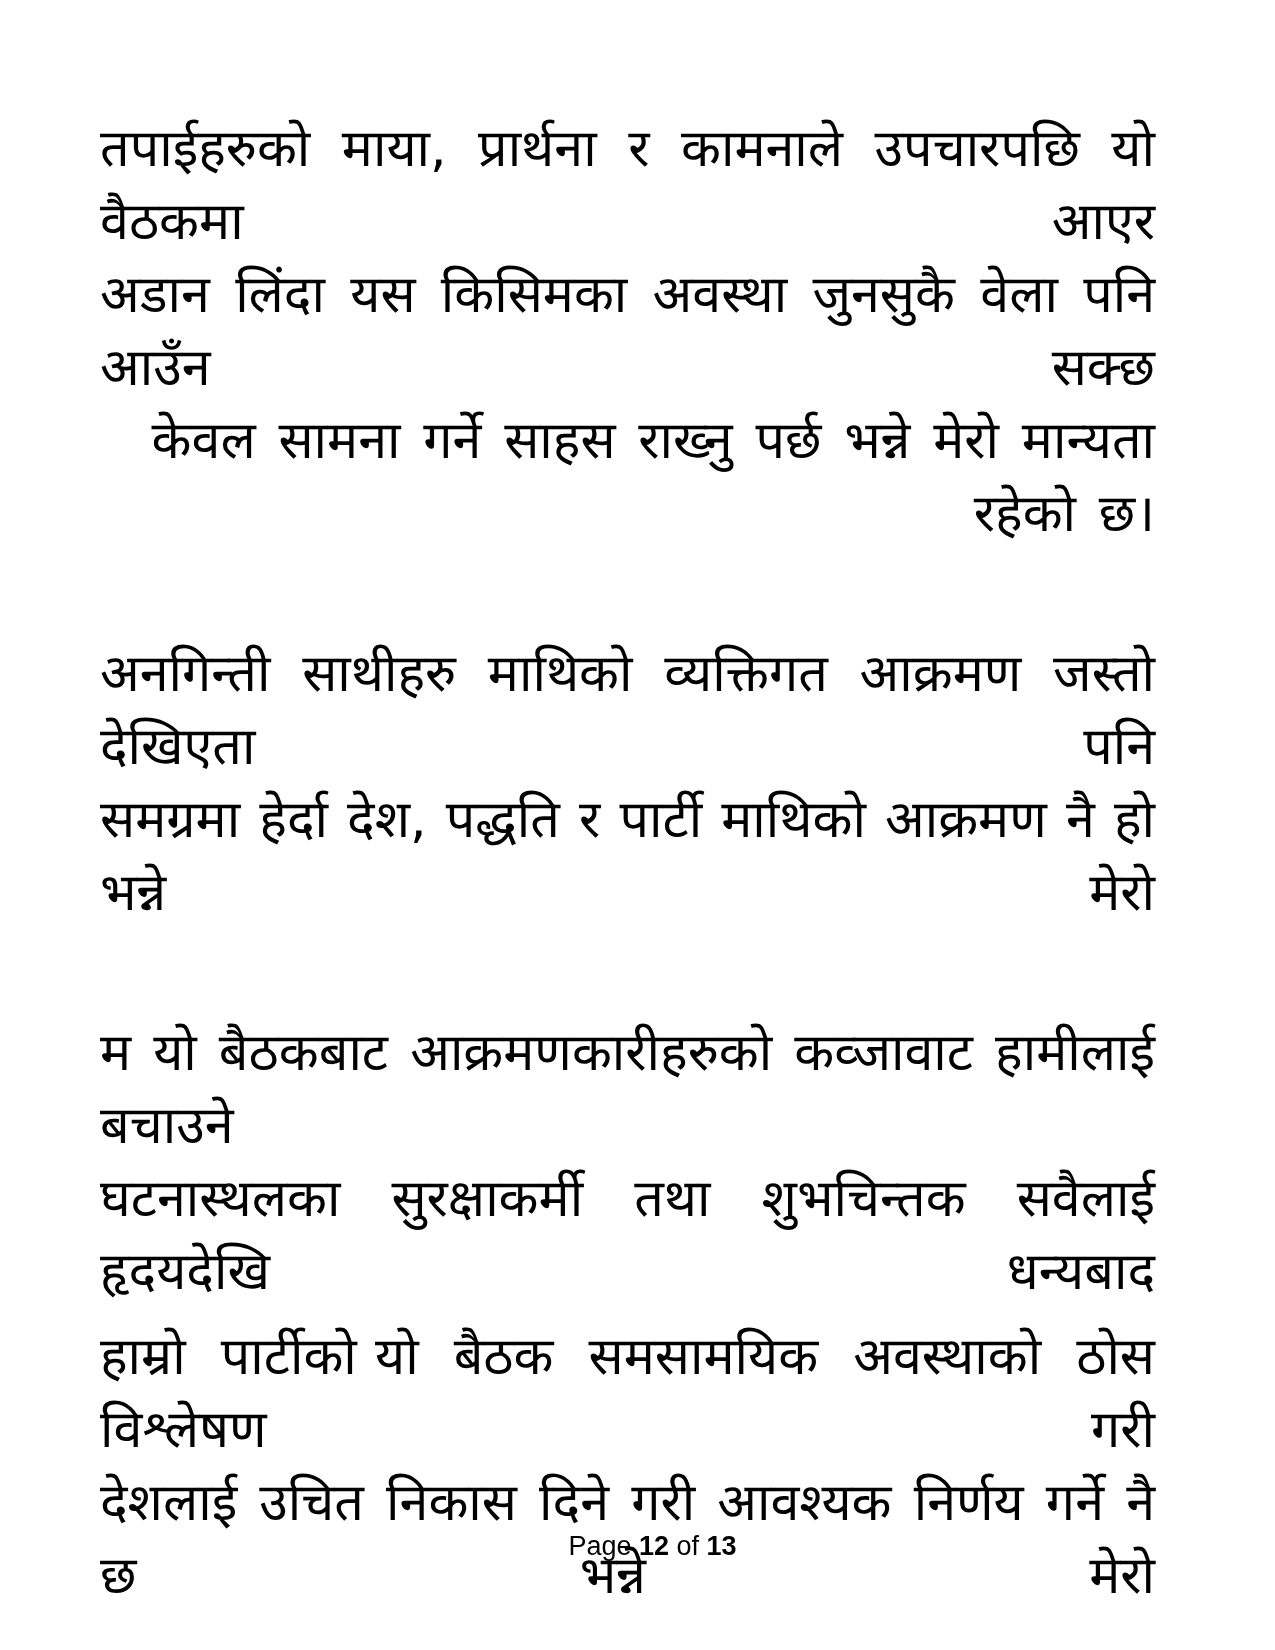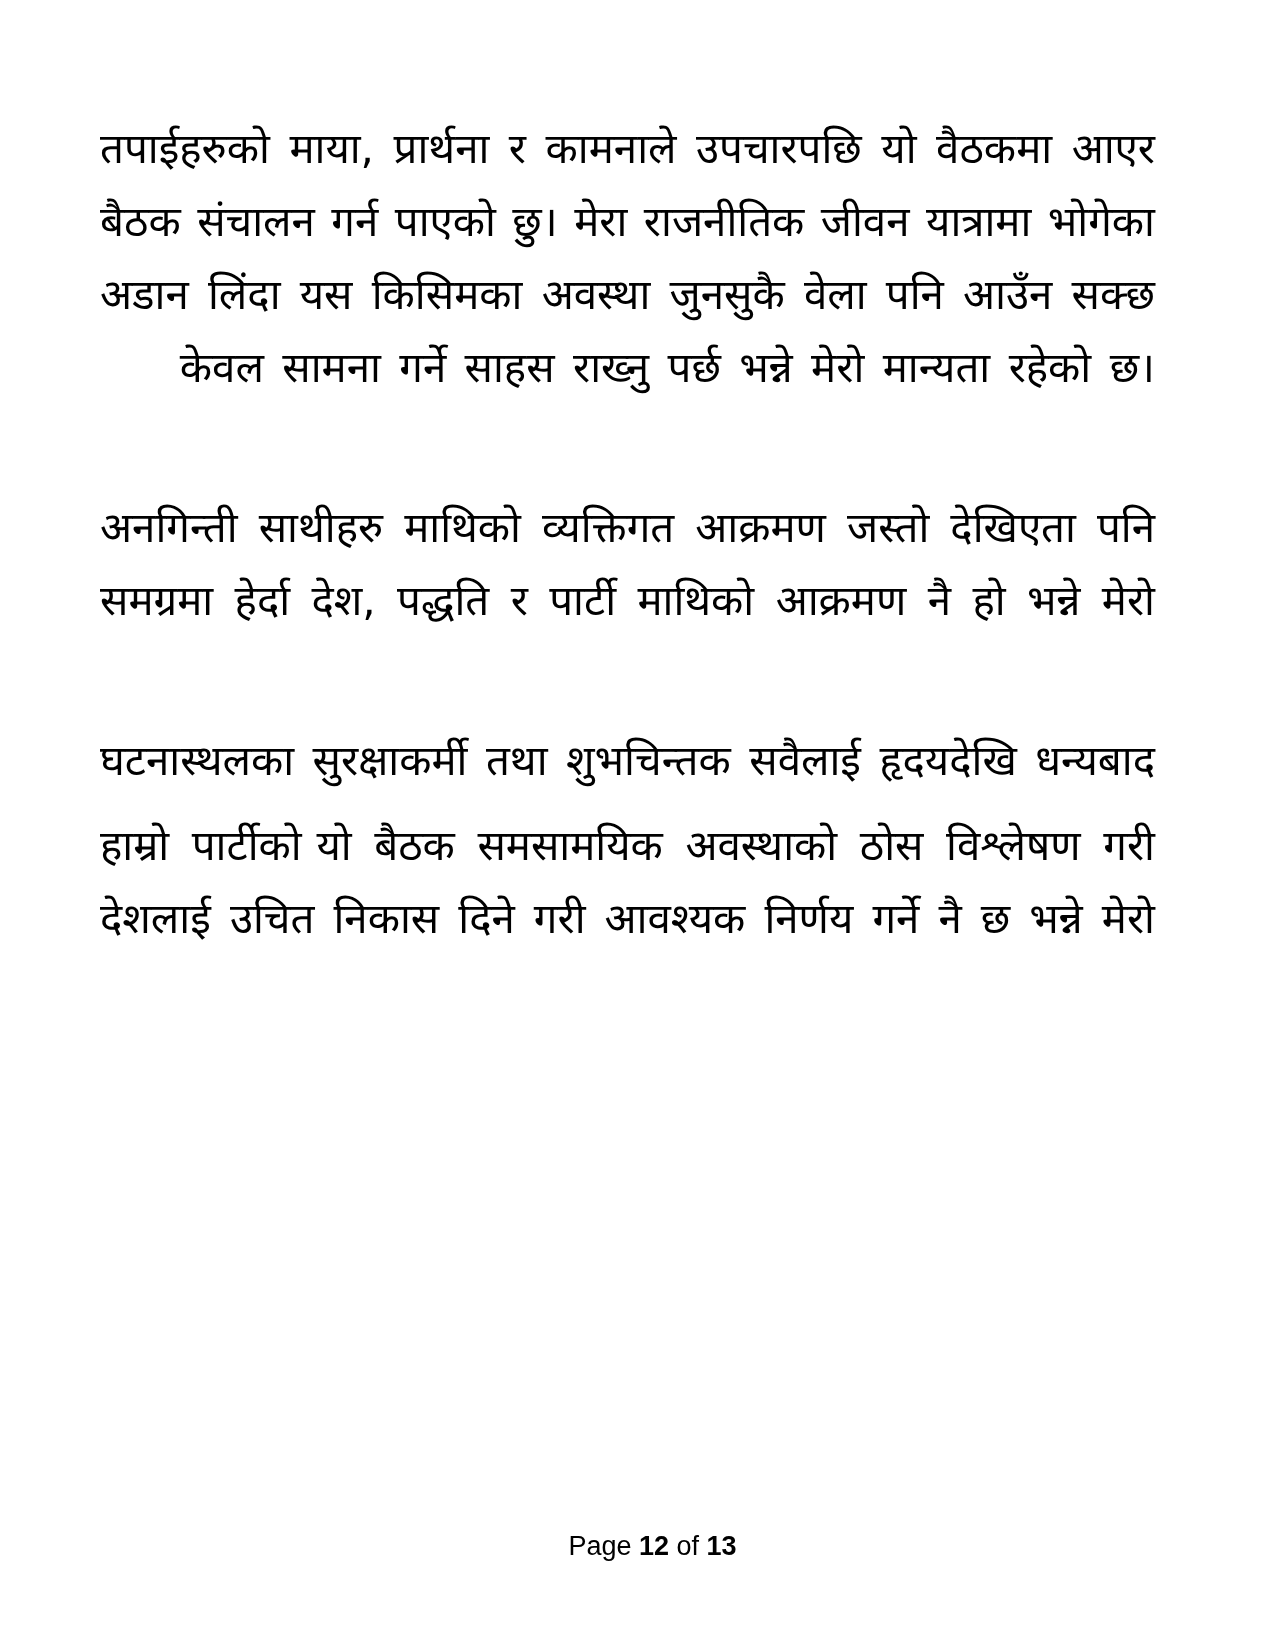--- a/index.html
+++ b/index.html
@@ -25,21 +25,21 @@
   .para {
     margin: 0 0 87px 0;
   }
   .para.tight {
     margin-bottom: 12px;
   }
   .para.flush {
     margin-bottom: 0;
   }
   .line {
-    font-size: 42px;
+    font-size: 52px;
     line-height: 73px;
     white-space: normal;
   }
   .line.justify {
     text-align: justify;
     text-align-last: justify;
     text-justify: inter-word;
   }
   .line.last {
     text-align: right;
@@ -67,31 +67,31 @@
   }
 </style>
 </head>
 <body>
 
 <div class="page">
   <div class="content">
 
     <div class="para">
       <div class="line justify">तपाईहरुको माया, प्रार्थना र कामनाले उपचारपछि यो वैठकमा आएर</div>
-      <div class="line justify">बैठक संचालन गर्न पाएको छु। मेरा राजनीतिक जीवन यात्रामा भोगेका</div>
       <div class="line justify">अडान लिंदा यस किसिमका अवस्था जुनसुकै वेला पनि आउँन सक्छ</div>
       <div class="line last">केवल सामना गर्ने साहस राख्नु पर्छ भन्ने मेरो मान्यता रहेको छ।</div>
     </div>
 
     <div class="para">
       <div class="line justify">अनगिन्ती साथीहरु माथिको व्यक्तिगत आक्रमण जस्तो देखिएता पनि</div>
       <div class="line justify">समग्रमा हेर्दा देश, पद्धति र पार्टी माथिको आक्रमण नै हो भन्ने मेरो</div>
     </div>
 
     <div class="para tight">
+      <div class="line justify">म यो बैठकबाट आक्रमणकारीहरुको कव्जावाट हामीलाई बचाउने</div>
       <div class="line justify">घटनास्थलका सुरक्षाकर्मी तथा शुभचिन्तक सवैलाई हृदयदेखि धन्यबाद</div>
     </div>
 
     <div class="para flush">
       <div class="line justify">
         <span class="bold">हाम्रो पार्टीको</span><span>यो बैठक समसामयिक अवस्थाको ठोस विश्लेषण गरी</span>
       </div>
       <div class="line justify">देशलाई उचित निकास दिने गरी आवश्यक निर्णय गर्ने नै छ भन्ने मेरो</div>
     </div>
 

